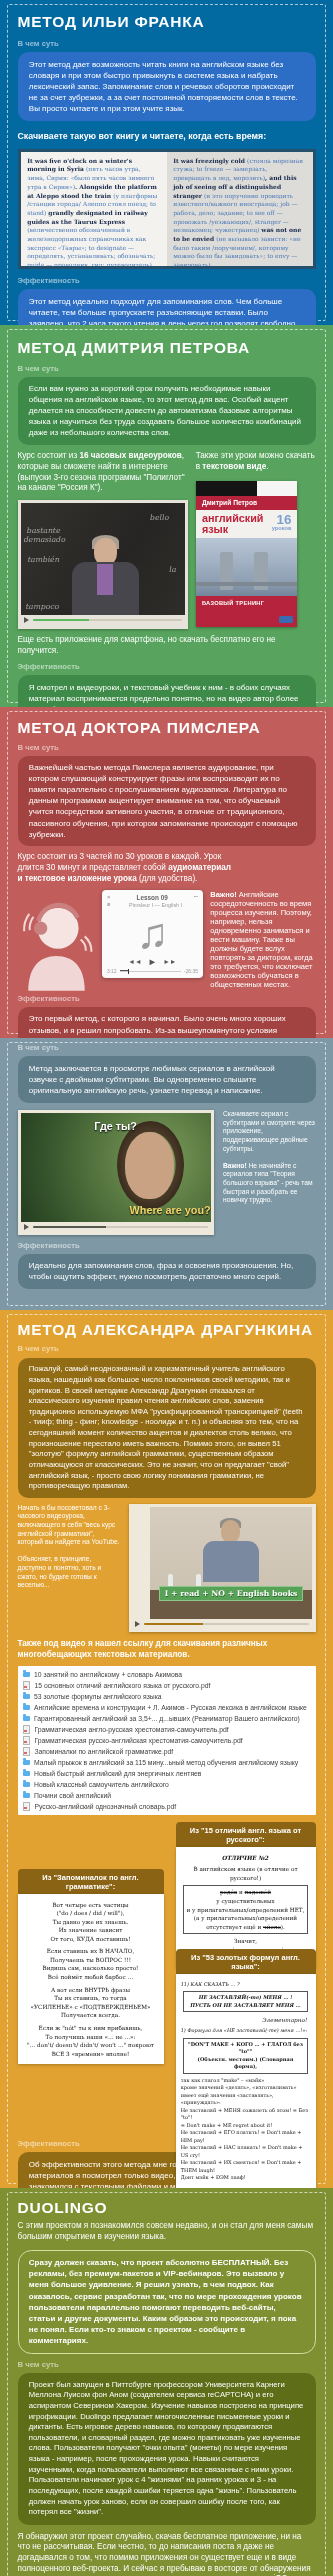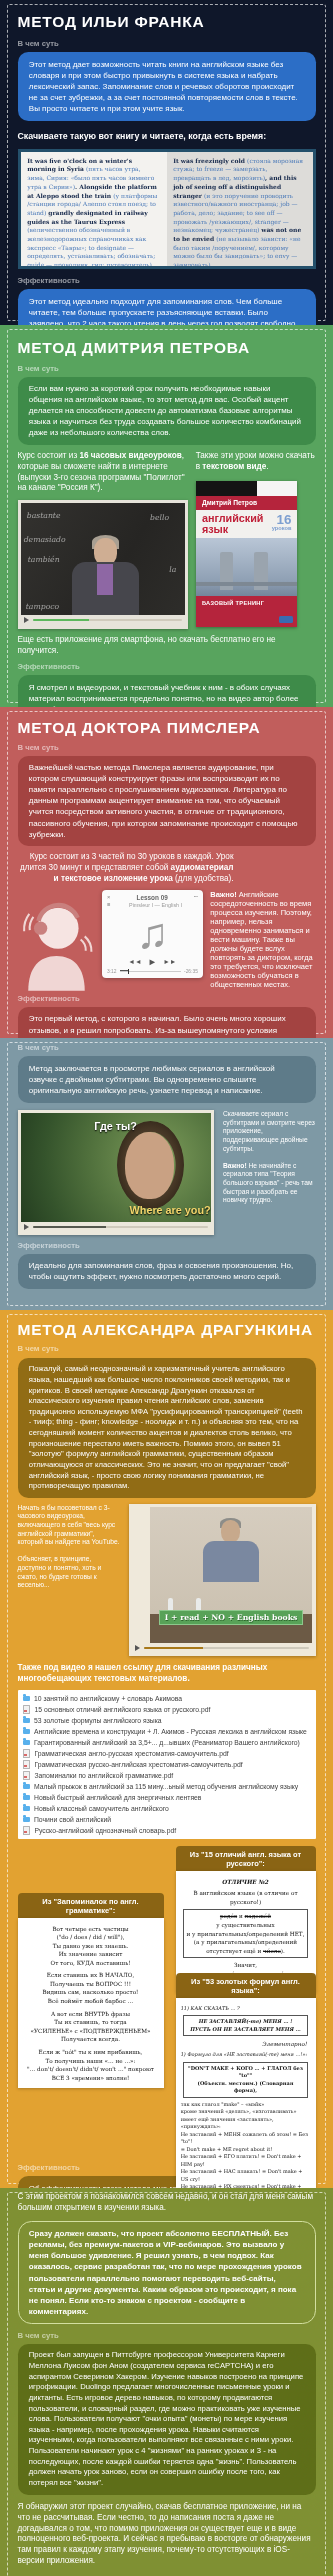--- a/index.html
+++ b/index.html
@@ -12,21 +12,21 @@
   .title{font-size:15.5px;font-weight:700;letter-spacing:0.8px;margin:0;}
   .lbl{font-size:7.7px;font-weight:700;opacity:.55;}
   .card{border-radius:10.3px;padding:6.7px 11.3px;font-size:8px;line-height:1.38;}
   .note{font-size:8.2px;line-height:1.3;}
   .b{font-weight:700;}
   .seg-b{font-weight:700;}
   .seg-st{text-decoration:line-through;}
   .seg-en{font-weight:700;color:#15284b;}
   .seg-ru{color:#4a79b8;}
   
-  .s1{background:#0f172a;height:325px;}
+  .s1{background:#0369a1;height:325px;}
   .s1 .card{background:#2c6ec6;}
   .s2{background:#58a45e;height:382px;}
   .s2 .card{background:#3e8b49;}
   .s3{background:#c15e5c;height:331px;}
   .s3 .card{background:#a34341;}
   .s4{background:#7e99a5;height:272px;}
   .s4 .card{background:#5e7b89;}
   .s5{background:#e2a231;height:878px;}
   .s5 .card{background:#916c15;}
   .s6{background:#7f9033;height:1193px;}
@@ -80,21 +80,21 @@
   .ser-img{position:relative;height:109px;background:
      radial-gradient(circle at 72% 42%,#7d9c5a,#51713d 45%,#35542c 75%,#243d20);overflow:hidden;}
   .ser-face{position:absolute;left:55%;top:18.5px;width:49px;height:67px;background:#c9a183;border-radius:48% 48% 46% 46%;}
   .ser-hair{position:absolute;left:51%;top:8.2px;width:67px;height:88px;border-radius:50%;
             background:radial-gradient(ellipse at center,transparent 52%,#4a3a28 54%,#3a2d1e 70%,transparent 73%);}
   .ser-sub-top{position:absolute;top:7.2px;left:0;right:0;text-align:center;font-size:10.8px;font-weight:700;
                color:#fff;text-shadow:0 0.5px 1.5px #000;}
   .ser-sub-bot{position:absolute;bottom:6.2px;left:0;right:0;text-align:right;font-size:10.8px;font-weight:700;
                color:#f3d66b;text-shadow:0 0.5px 1.5px #000;}
   
-  .dr-img{position:relative;height:136px;background:linear-gradient(#d6cdbf,#c9bfae);overflow:hidden;margin-left:18px;}
+  .dr-img{position:relative;height:112px;background:linear-gradient(#d6cdbf,#c9bfae);overflow:hidden;margin-left:18px;}
   .dr-man{position:absolute;left:50%;top:13.4px;transform:translateX(-50%);width:62px;height:62px;}
   .dr-head{position:absolute;left:20.6px;top:0;width:19.6px;height:23px;background:#c7a98c;border-radius:46%;}
   .dr-hair{position:absolute;left:19.6px;top:-2.6px;width:21.6px;height:10.3px;background:#8d8d89;border-radius:50% 50% 0 0;}
   .dr-body{position:absolute;left:3.1px;top:20.6px;width:56px;height:41px;background:#7a88a0;border-radius:11.3px 11.3px 0 0;}
   .dr-desk{position:absolute;left:0;right:0;bottom:0;height:29px;background:#6c5a45;}
   .dr-cap{position:absolute;left:9.3px;right:9.3px;bottom:17.5px;background:#58a258;border:1px solid #8cc88c;
           color:#fff;font-weight:700;font-size:7.7px;text-align:center;padding:2.1px 0;
           text-shadow:0.5px 0.5px 0 #2c642c;font-family:"DejaVu Serif",serif;}
   .dr-bottle{position:absolute;bottom:29px;width:5.2px;height:15.5px;background:rgba(240,245,248,.8);border-radius:2.1px;}
   .filelist{background:#fff;border-radius:1px;padding:3.1px 5.2px;color:#3f3f3f;}
@@ -144,21 +144,21 @@
   <div class="inb"></div>
   <div class="pad">
     <h1 class="title" style="padding-top:14.4px;">МЕТОД ДМИТРИЯ ПЕТРОВА</h1>
     <div class="lbl" style="margin-top:6.2px;">В чем суть</div>
     <div class="card" style="margin-top:4.1px;">Если вам нужно за короткий срок получить необходимые навыки общения на английском языке, то этот метод для вас. Особый акцент делается на способности довести до автоматизма базовые алгоритмы языка и научиться без труда создавать большое количество комбинаций даже из небольшого количества слов.</div>
     <div style="display:flex;margin-top:6.2px;gap:8.2px;">
       <div style="width:170px;">
         <div class="note"><span class="seg-n">Курс состоит из </span><span class="seg-b">16 часовых видеоуроков</span><span class="seg-n">, которые вы сможете найти в интернете (выпуски 3-го сезона программы "Полиглот" на канале "Россия К").</span></div>
         <div class="vframe" style="margin-top:6.2px;width:164px;">
           <div class="chalk">
-            <span class="chalkword" style="left:6.2px;top:8px;">bastante</span>
+            <span class="chalkword" style="left:6.2px;top:23px;">bastante</span>
             <span class="chalkword" style="left:3.1px;top:32px;">demasiado</span>
             <span class="chalkword" style="left:7.2px;top:52px;">también</span>
             <span class="chalkword" style="left:5.2px;top:71px;margin-top:28px;">tampoco</span>
             <span class="chalkword" style="right:15.5px;top:9.3px;">bello</span>
             <span class="chalkword" style="right:8.2px;top:62px;">la</span>
             <div class="pt-man">
               <div class="pt-hair"></div>
                   <div class="pt-head"></div>
               <div class="pt-body"></div>
                   <div class="pt-shirt"></div>
@@ -198,21 +198,21 @@
     <div class="card" style="margin-top:4.1px;">Я смотрел и видеоуроки, и текстовый учебник к ним - в обоих случаях материал воспринимается предельно понятно, но на видео автор более подробно "разжевывает". После 1-го урока страх перед всевозможными временами и неправильными глаголами рассеивается.</div>
   </div>
 </section>
 
 <section class="sec s3">
   <div class="inb"></div>
   <div class="pad">
     <h1 class="title" style="padding-top:12.4px;">МЕТОД ДОКТОРА ПИМСЛЕРА</h1>
     <div class="lbl" style="margin-top:5.2px;">В чем суть</div>
     <div class="card" style="margin-top:4.1px;">Важнейшей частью метода Пимслера является аудирование, при котором слушающий конструирует фразы или воспроизводит их по памяти параллельно с прослушиванием аудиозаписи. Литература по данным программам акцентирует внимание на том, что обучаемый учится посредством активного участия, в отличие от традиционного, пассивного обучения, при котором запоминание происходит с помощью зубрежки.</div>
-    <div class="note" style="margin-top:6.2px;width:216px;text-align:right;"><span class="seg-n">Курс состоит из 3 частей по 30 уроков в каждой. Урок длится 30 минут и представляет собой </span><span class="seg-b">аудиоматериал и текстовое изложение урока</span><span class="seg-n"> (для удобства).</span></div>
+    <div class="note" style="margin-top:6.2px;width:216px;"><span class="seg-n">Курс состоит из 3 частей по 30 уроков в каждой. Урок длится 30 минут и представляет собой </span><span class="seg-b">аудиоматериал и текстовое изложение урока</span><span class="seg-n"> (для удобства).</span></div>
     <div style="display:flex;margin-top:5.2px;gap:7.2px;align-items:flex-start;">
       <svg width="77" height="101" viewBox="0 0 150 196">
         <path d="M20,196 C20,150 42,128 75,128 C108,128 130,150 130,196 Z" fill="#f0d6d4"></path>
         <circle cx="78" cy="74" r="40" fill="#f6e4e2"></circle>
         <path d="M40,60 a40,40 0 0 1 76,-6" stroke="#c9807e" stroke-width="9" fill="none"></path>
         <circle cx="44" cy="74" r="13" fill="#c9807e"></circle>
         <path d="M22,46 a50,50 0 0 0 -10,34 M30,52 a36,36 0 0 0 -7,26" stroke="#f0d6d4" stroke-width="4" fill="none"></path>
         <path d="M122,96 a26,26 0 0 1 10,22 M130,90 a38,38 0 0 1 13,30" stroke="#f0d6d4" stroke-width="4" fill="none"></path>
       </svg>
       <div class="pl-card">
@@ -428,20 +428,21 @@
       </div>
     </div>
     <div class="lbl" style="margin-top:2.1px;">Эффективность</div>
     <div class="card" style="margin-top:4.1px;">Об эффективности этого метода мне говорить сложно, так как из материалов я посмотрел только видео, но, готовя пост, я, конечно, знакомился с текстовыми файлами и могу сказать, что это самое понятное изложение правил, которое я когда-либо видел, запоминается очень легко. Такое своеобразное пособие для "чайников", то есть для меня.</div>
   </div>
 </section>
 
 <section class="sec s6">
   <div class="inb"></div>
   <div class="pad">
+    <h1 class="title" style="padding-top:11.3px;">DUOLINGO</h1>
     <div class="note" style="margin-top:4.1px;">С этим проектом я познакомился совсем недавно, и он стал для меня самым большим открытием в изучении языка.</div>
     <div class="freebox" style="margin-top:7.2px;">Сразу должен сказать, что проект абсолютно БЕСПЛАТНЫЙ. Без рекламы, без премиум-пакетов и VIP-вебинаров. Это вызвало у меня большое удивление. Я решил узнать, в чем подвох. Как оказалось, сервис разработан так, что по мере прохождения уроков пользователи параллельно помогают переводить веб-сайты, статьи и другие документы. Каким образом это происходит, я пока не понял. Если кто-то знаком с проектом - сообщите в комментариях.</div>
     <div class="lbl" style="margin-top:6.2px;">В чем суть</div>
     <div class="card" style="margin-top:4.1px;font-size:7.7px;">Проект был запущен в Питтсбурге профессором Университета Карнеги Меллона Луисом фон Аном (создателем сервиса reCAPTCHA) и его аспирантом Северином Хакером. Изучение навыков построено на принципе игрофикации. Duolingo предлагает многочисленные письменные уроки и диктанты. Есть игровое дерево навыков, по которому продвигаются пользователи, и словарный раздел, где можно практиковать уже изученные слова. Пользователи получают "очки опыта" (монеты) по мере изучения языка - например, после прохождения урока. Навыки считаются изученными, когда пользователи выполняют все связанные с ними уроки. Пользователи начинают урок с 4 "жизнями" на ранних уроках и 3 - на последующих, после каждой ошибки теряется одна "жизнь". Пользователь должен начать урок заново, если он совершил ошибку после того, как потерял все "жизни".</div>
     <div class="note" style="margin-top:7.2px;">Я обнаружил этот проект случайно, скачав бесплатное приложение, ни на что не рассчитывая. Если честно, то до написания поста я даже не догадывался о том, что помимо приложения он существует еще и в виде полноценного веб-проекта. И сейчас я пребываю в восторге от обнаружения там правил к каждому этапу изучения, почему-то отсутствующих в  iOS-версии приложения.</div>
 
   </div>
 </section>
 
 </div>

